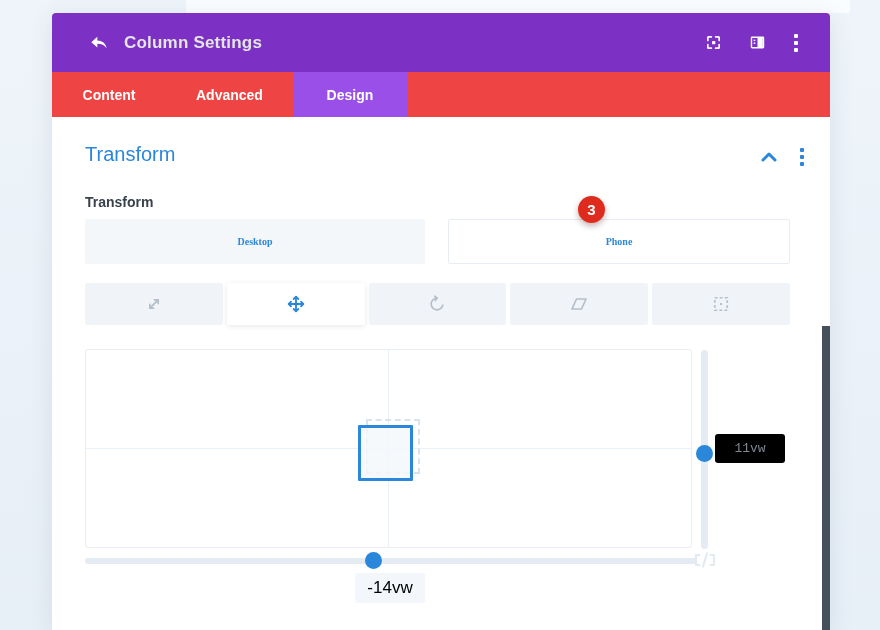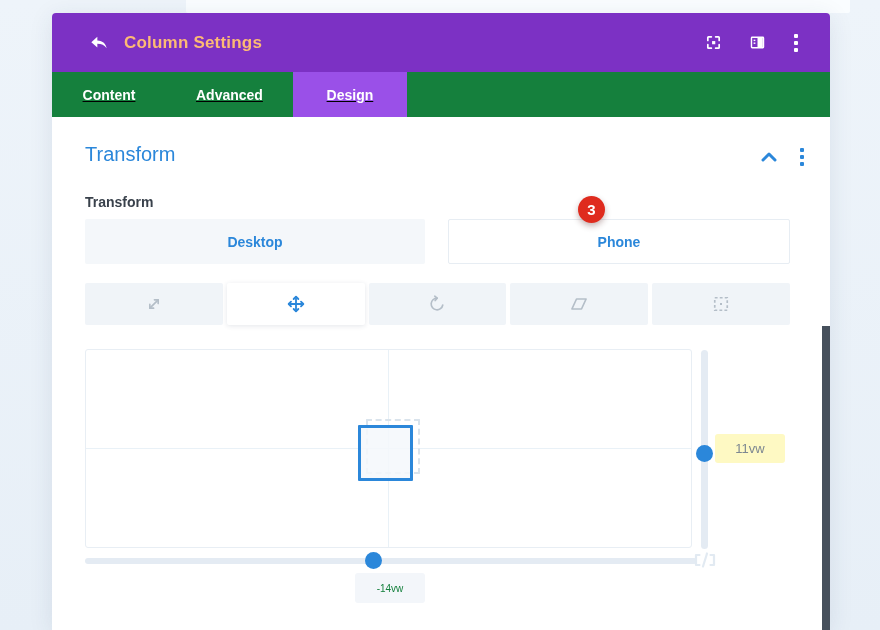--- a/index.html
+++ b/index.html
@@ -22,30 +22,30 @@
     box-shadow: 0 4px 24px rgba(40,60,90,0.10);
   }
 
   
   .modal-header {
     position: absolute; left: 0; top: 0; width: 778px; height: 59px;
     background: #7c31c4; border-radius: 4px 4px 0 0;
     display: flex; align-items: center; padding: 0 30px 0 36px;
   }
   .back-btn { width: 22px; height: 20px; cursor: pointer; display: flex; align-items: center; }
-  .modal-title { color: #fdba74; font-size: 17px; font-weight: 700; margin-left: 14px; letter-spacing: .2px; }
+  .modal-title { color: #e5e5e5; font-size: 17px; font-weight: 700; margin-left: 14px; letter-spacing: .2px; }
   .header-right { margin-left: auto; display: flex; align-items: center; gap: 26px; }
   .header-icon { width: 18px; height: 18px; cursor: pointer; display: flex; align-items: center; justify-content: center; }
   .kebab-white { display: flex; flex-direction: column; gap: 3px; cursor: pointer; padding: 2px; }
   .kebab-white i { width: 4px; height: 4px; background: #fff; border-radius: 1px; display: block; }
 
   
   .nav-tabs {
     position: absolute; left: 0; top: 59px; width: 778px; height: 45px;
-    background: #15803d; display: flex; text-decoration: underline;
+    background: #ef4444; display: flex;
   }
   .nav-tab {
     height: 45px; padding: 0 30px; display: flex; align-items: center; justify-content: center;
     color: #ffffff; font-size: 14px; font-weight: 600; cursor: pointer; min-width: 114px;
   }
   .nav-tab.active { background: #9a50e8; }
 
   
   .section-title {
     position: absolute; left: 33px; top: 130px;
@@ -61,22 +61,22 @@
     color: #39414b; font-size: 14px; font-weight: 600;
   }
 
   
   .device-tabs {
     position: absolute; left: 33px; top: 206px; width: 705px; height: 45px;
     display: flex; gap: 3px;
   }
   .device-tab {
     flex: 1; display: flex; align-items: center; justify-content: center;
-    background: #f4f7fa; color: #2b87da; font-size: 14px; font-weight: 600;
-    cursor: pointer; border-radius: 2px; position: relative;
+    background: #f4f7fa; color: #2b87da; font-size: 10px; font-weight: 600;
+    cursor: pointer; border-radius: 2px; position: relative; font-family: Liberation Serif, serif;
   }
   .device-tab.active { background: #ffffff; border: 1px solid #e7edf3; margin-left: 20px; }
   .badge {
     position: absolute; left: 526px; top: 183px; width: 27px; height: 27px;
     background: #df2b1e; border-radius: 50%;
     display: flex; align-items: center; justify-content: center;
     color: #ffffff; font-size: 15px; font-weight: 700;
     box-shadow: 0 3px 6px rgba(60,0,0,0.30); z-index: 5;
   }
 
@@ -112,37 +112,37 @@
   .v-track {
     position: absolute; left: 649px; top: 337px; width: 7px; height: 199px;
     background: #e4ebf3; border-radius: 4px; cursor: pointer;
   }
   .v-handle {
     position: absolute; left: 644px; top: 432px; width: 17px; height: 17px;
     background: #2b87da; border-radius: 50%; cursor: grab; z-index: 3;
   }
   .v-value {
     position: absolute; left: 663px; top: 421px; width: 70px; height: 29px;
-    background: #fef9c3; border-radius: 3px;
+    background: #000000; border-radius: 3px;
     display: flex; align-items: center; justify-content: center;
-    color: #7d8791; font-size: 13px;
+    color: #7d8791; font-size: 13px; font-family: Liberation Mono, monospace;
   }
   .h-track {
     position: absolute; left: 33px; top: 545px; width: 612px; height: 6px;
     background: #e4ebf3; border-radius: 3px; cursor: pointer;
   }
   .h-handle {
     position: absolute; left: 313px; top: 539px; width: 17px; height: 17px;
     background: #2b87da; border-radius: 50%; cursor: grab; z-index: 3;
   }
   .h-value {
     position: absolute; left: 303px; top: 560px; width: 70px; height: 30px;
     background: #f3f6fa; border-radius: 3px;
     display: flex; align-items: center; justify-content: center;
-    color: #15803d; font-size: 10px;
+    color: #000000; font-size: 17px;
   }
   .code-icon { position: absolute; left: 641px; top: 539px; width: 24px; height: 16px; }
 
   .dark-strip {
     position: absolute; left: 822px; top: 326px; width: 8px; height: 304px;
     background: #46505c; z-index: 10; cursor: pointer;
   }
 </style>
 </head>
 <body>

